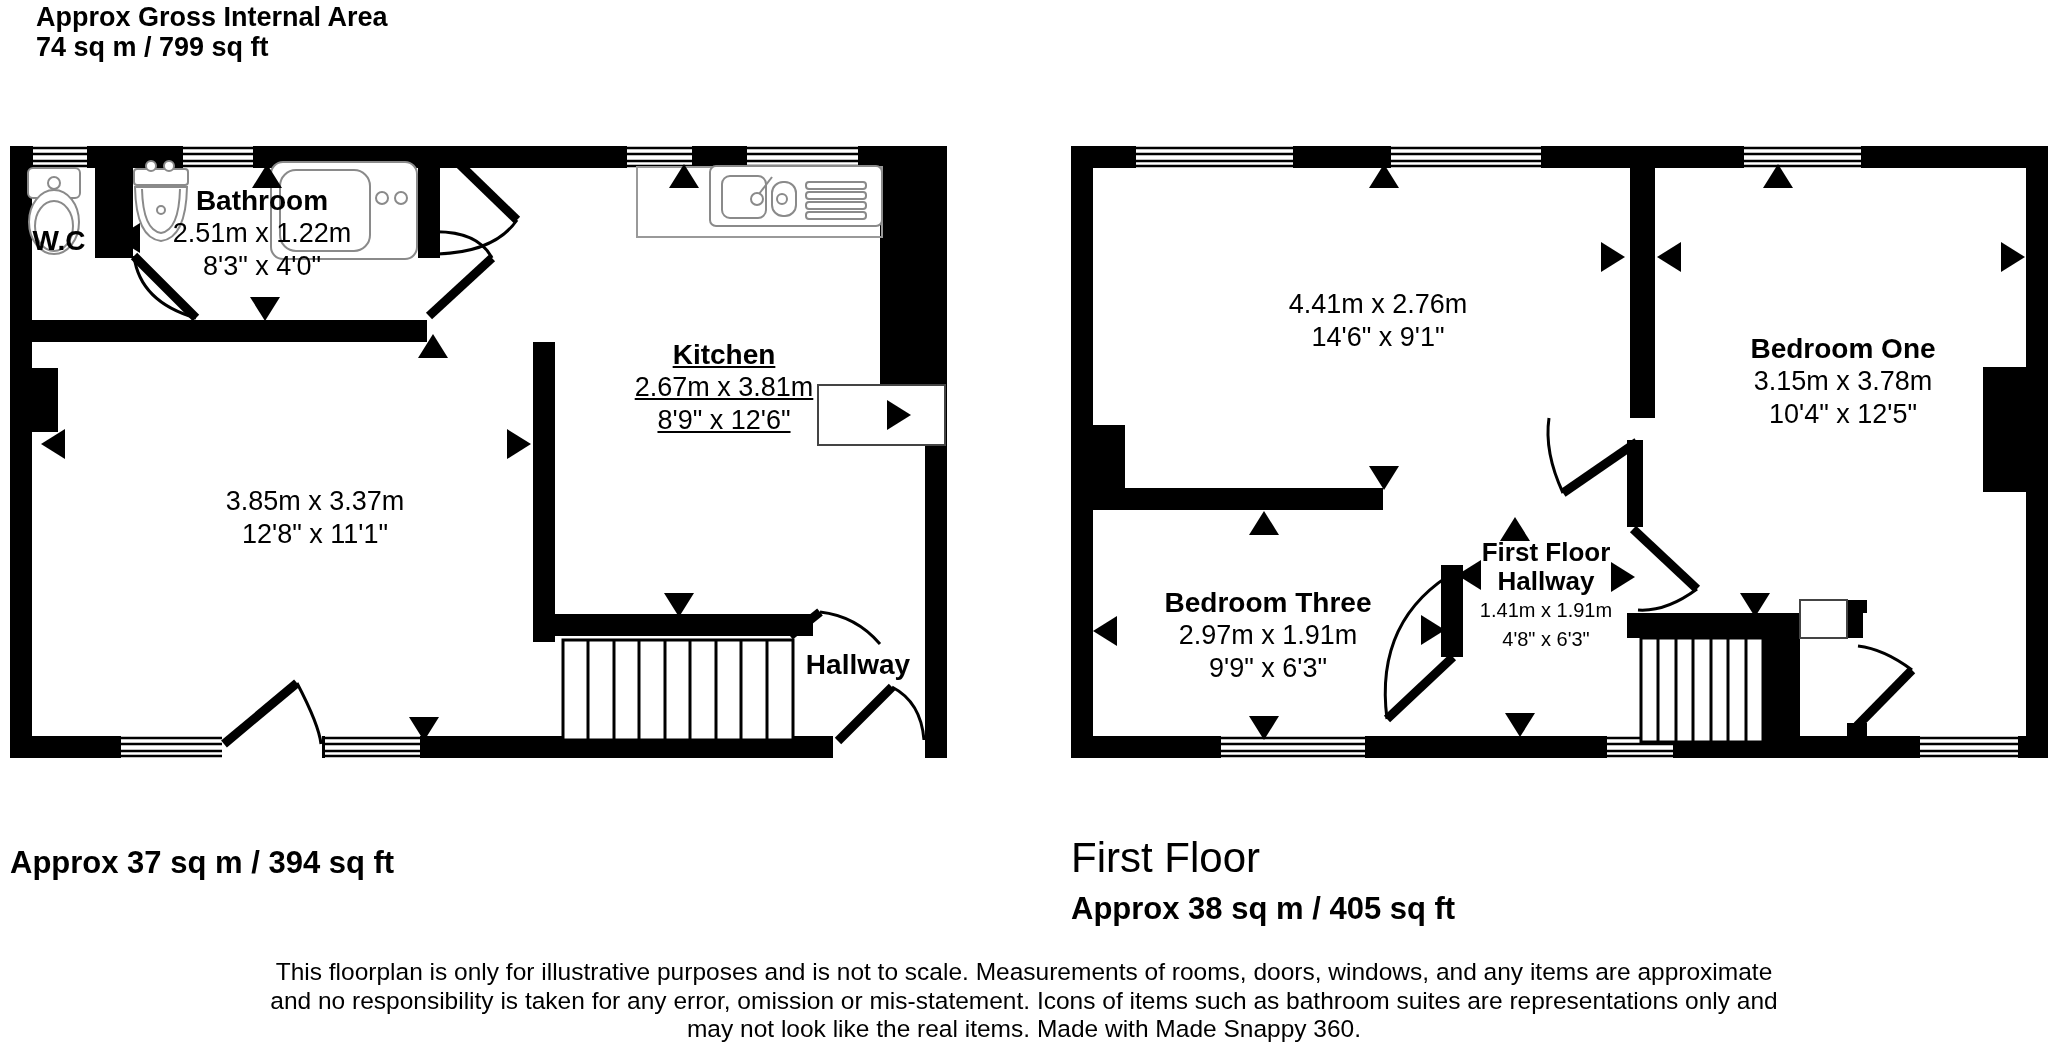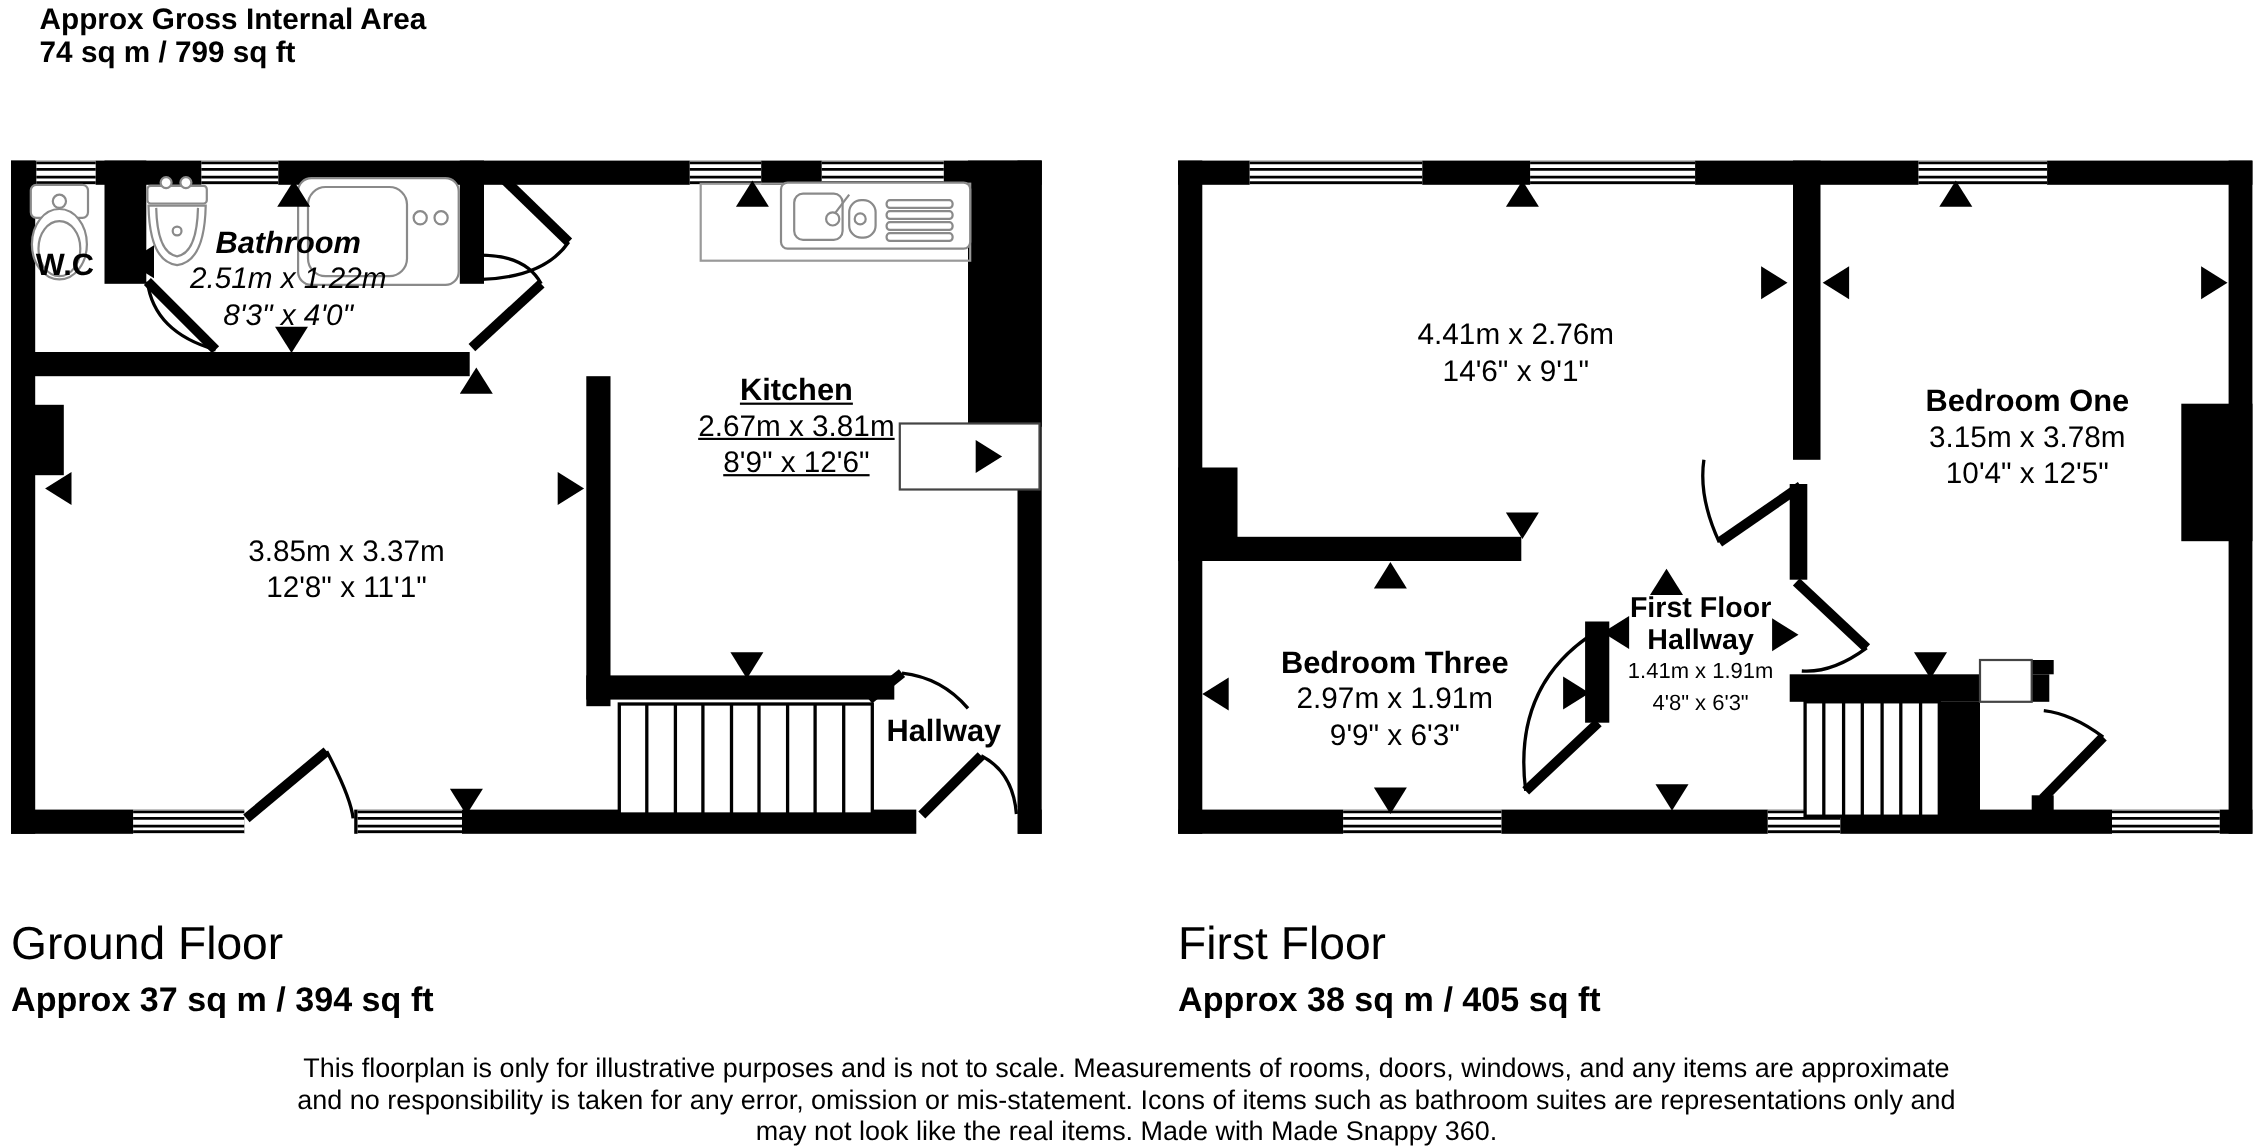--- a/index.html
+++ b/index.html
@@ -292,21 +292,21 @@
       <polygon class="arrow" points="1421,615 1421,645 1445,630"></polygon>
       <polygon class="arrow" points="1740,593 1770,593 1755,617"></polygon>
       <polygon class="arrow" points="1505,713 1535,713 1520,737"></polygon>
     </g>
   </svg>
 
   <div class="room" style="left:14px;top:224px;width:90px;">
     <div class="rn">W.C</div>
   </div>
 
-  <div class="room" style="left:132px;top:204px;width:260px;font-style:italic;">
+  <div class="room" style="left:132px;top:184px;width:260px;">
     <div class="rn">Bathroom</div>
     <div class="rd">2.51m x 1.22m</div>
     <div class="rd">8'3" x 4'0"</div>
   </div>
 
   <div class="room" style="left:564px;top:338px;width:320px;text-decoration:underline;">
     <div class="rn">Kitchen</div>
     <div class="rd">2.67m x 3.81m</div>
     <div class="rd">8'9" x 12'6"</div>
   </div>
@@ -318,41 +318,40 @@
 
   <div class="room" style="left:793px;top:648px;width:130px;">
     <div class="rn">Hallway</div>
   </div>
 
   <div class="room" style="left:1208px;top:288px;width:340px;">
     <div class="rd">4.41m x 2.76m</div>
     <div class="rd">14'6" x 9'1"</div>
   </div>
 
-  <div class="room" style="left:1673px;top:348px;width:340px;">
+  <div class="room" style="left:1673px;top:332px;width:340px;">
     <div class="rn">Bedroom One</div>
     <div class="rd">3.15m x 3.78m</div>
     <div class="rd">10'4" x 12'5"</div>
   </div>
 
   <div class="room" style="left:1088px;top:586px;width:360px;">
     <div class="rn">Bedroom Three</div>
     <div class="rd">2.97m x 1.91m</div>
     <div class="rd">9'9" x 6'3"</div>
   </div>
 
   <div class="room sm" style="left:1446px;top:538px;width:200px;">
     <div class="rn">First Floor</div>
     <div class="rn">Hallway</div>
     <div class="rd">1.41m x 1.91m</div>
     <div class="rd">4'8" x 6'3"</div>
   </div>
 
   <div class="floorlbl" style="left:10px;top:835px;">
-    <div class="fl-name">Ground Floor</div>
     <div class="fl-area">Approx 37 sq m / 394 sq ft</div>
   </div>
   <div class="floorlbl" style="left:1071px;top:835px;">
     <div class="fl-name">First Floor</div>
     <div class="fl-area">Approx 38 sq m / 405 sq ft</div>
   </div>
 
   <div class="disc">
     <div>This floorplan is only for illustrative purposes and is not to scale. Measurements of rooms, doors, windows, and any items are approximate</div>
     <div>and no responsibility is taken for any error, omission or mis-statement. Icons of items such as bathroom suites are representations only and</div>

